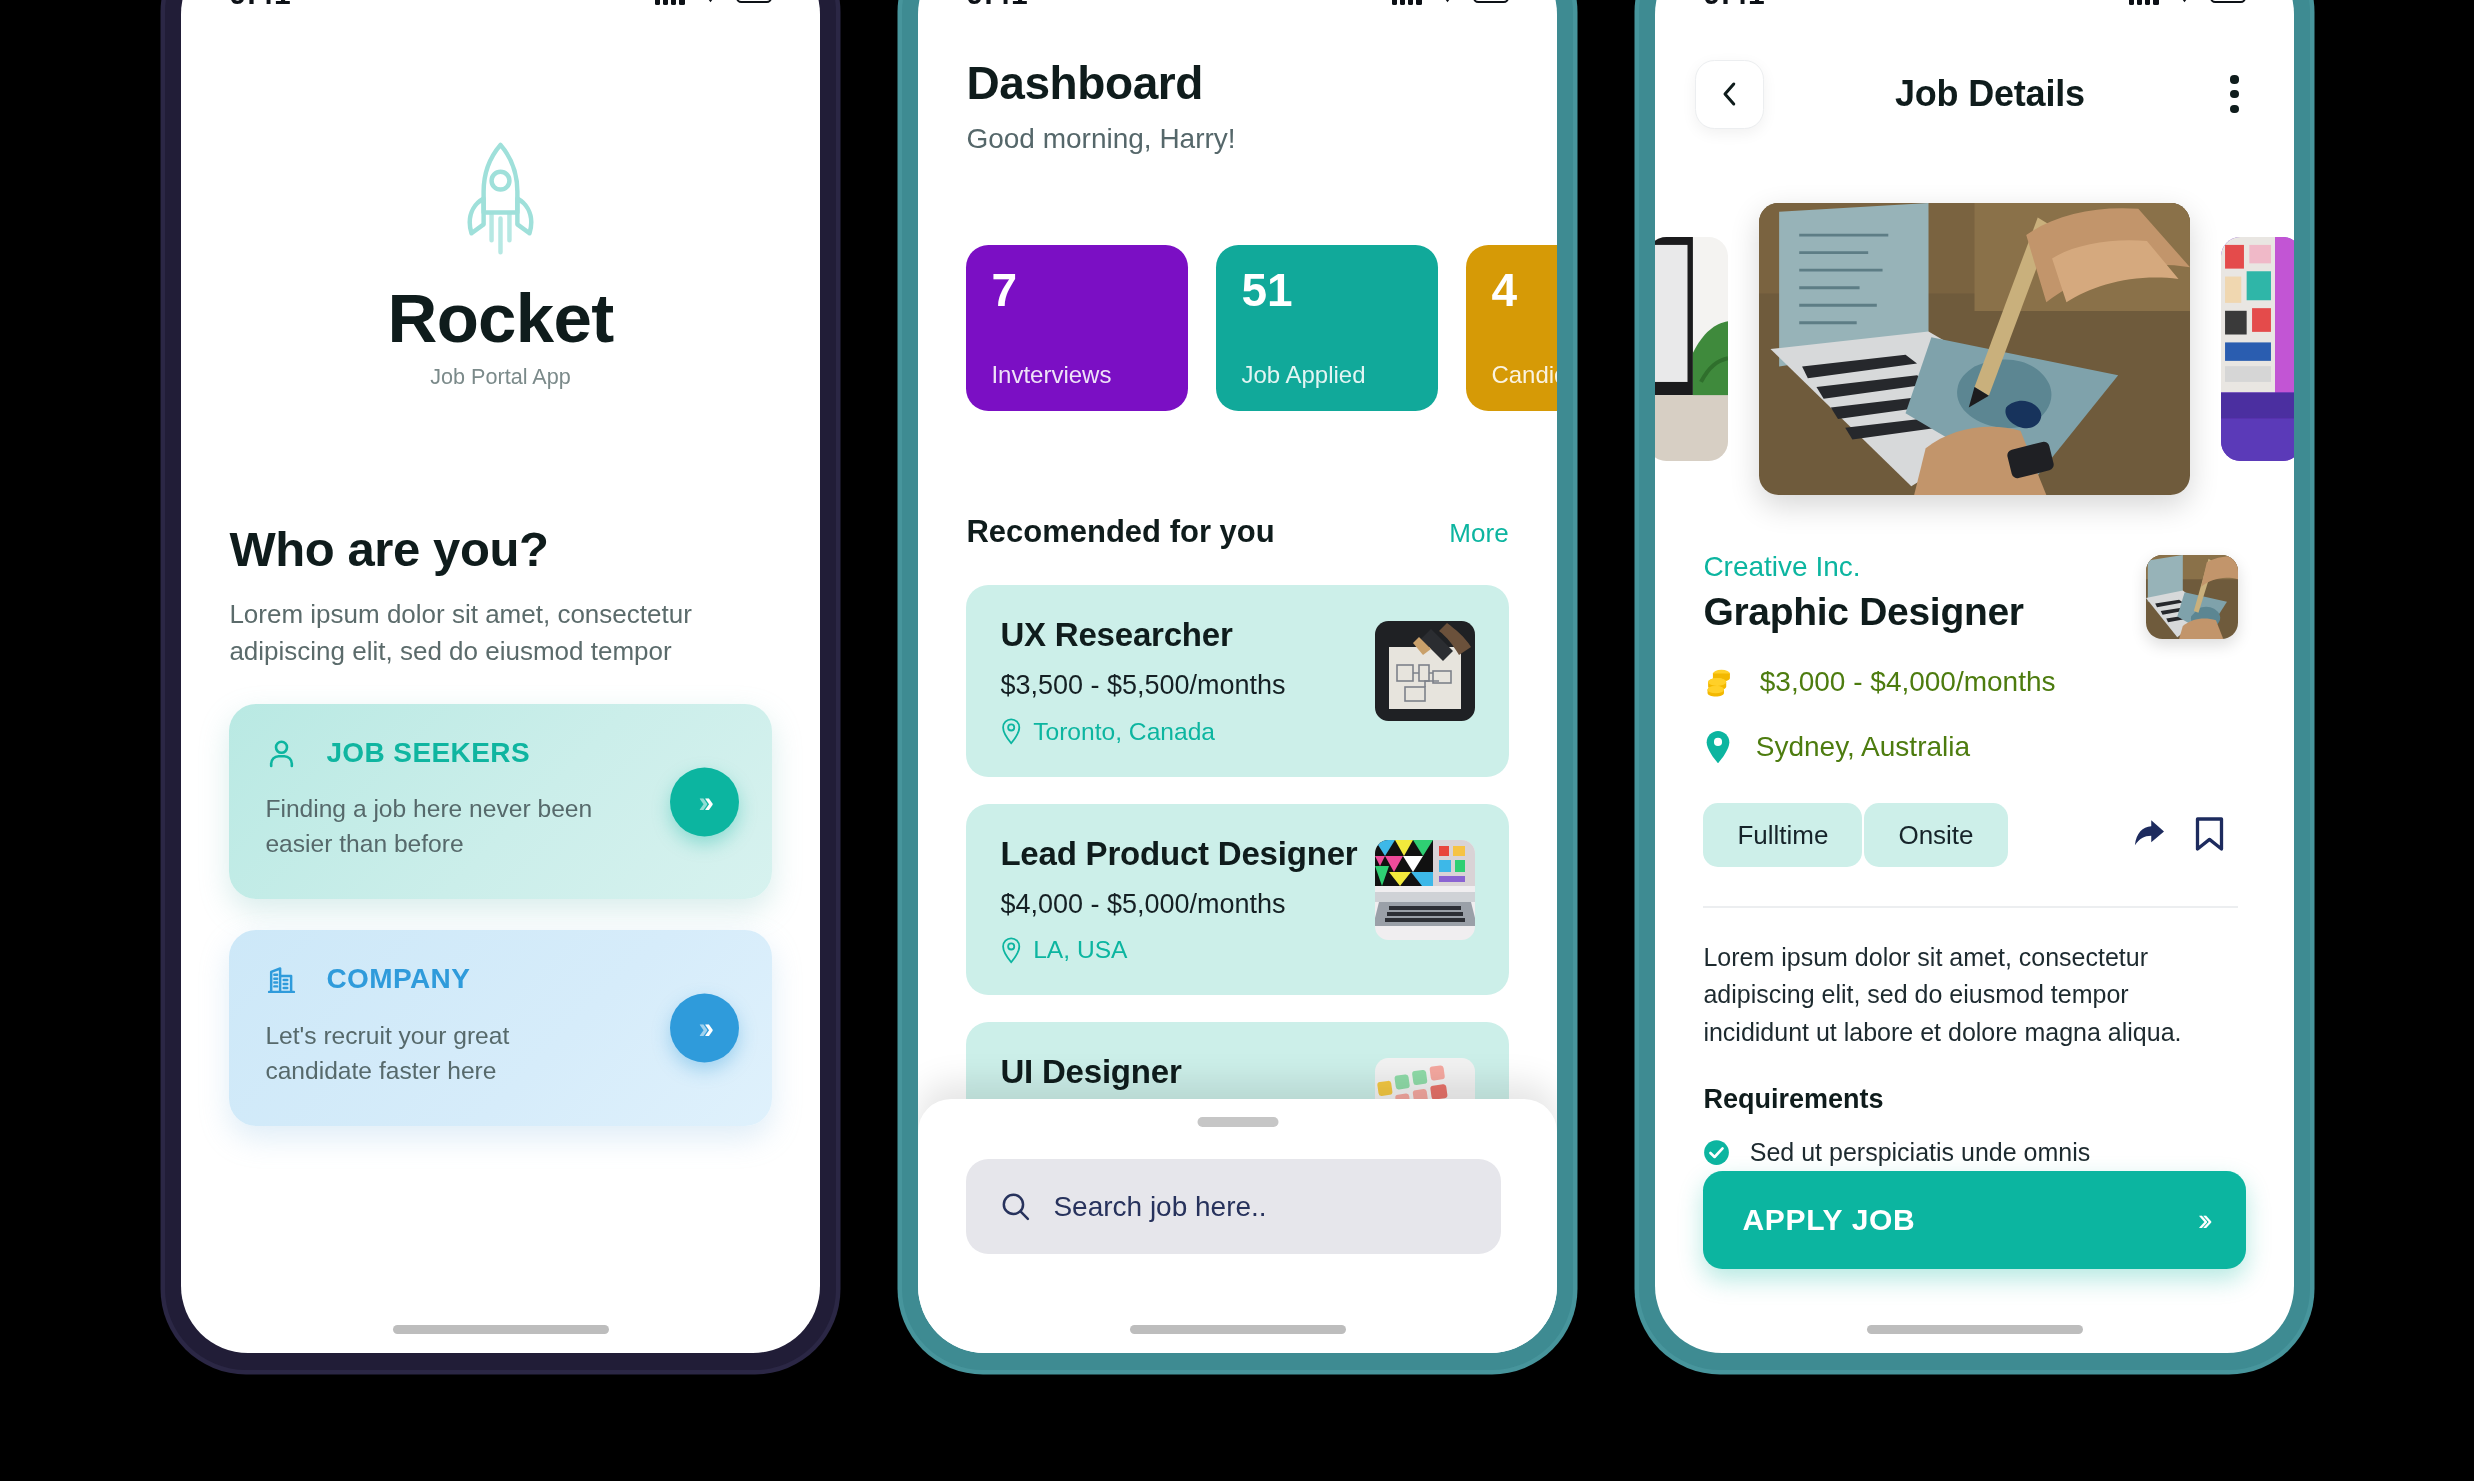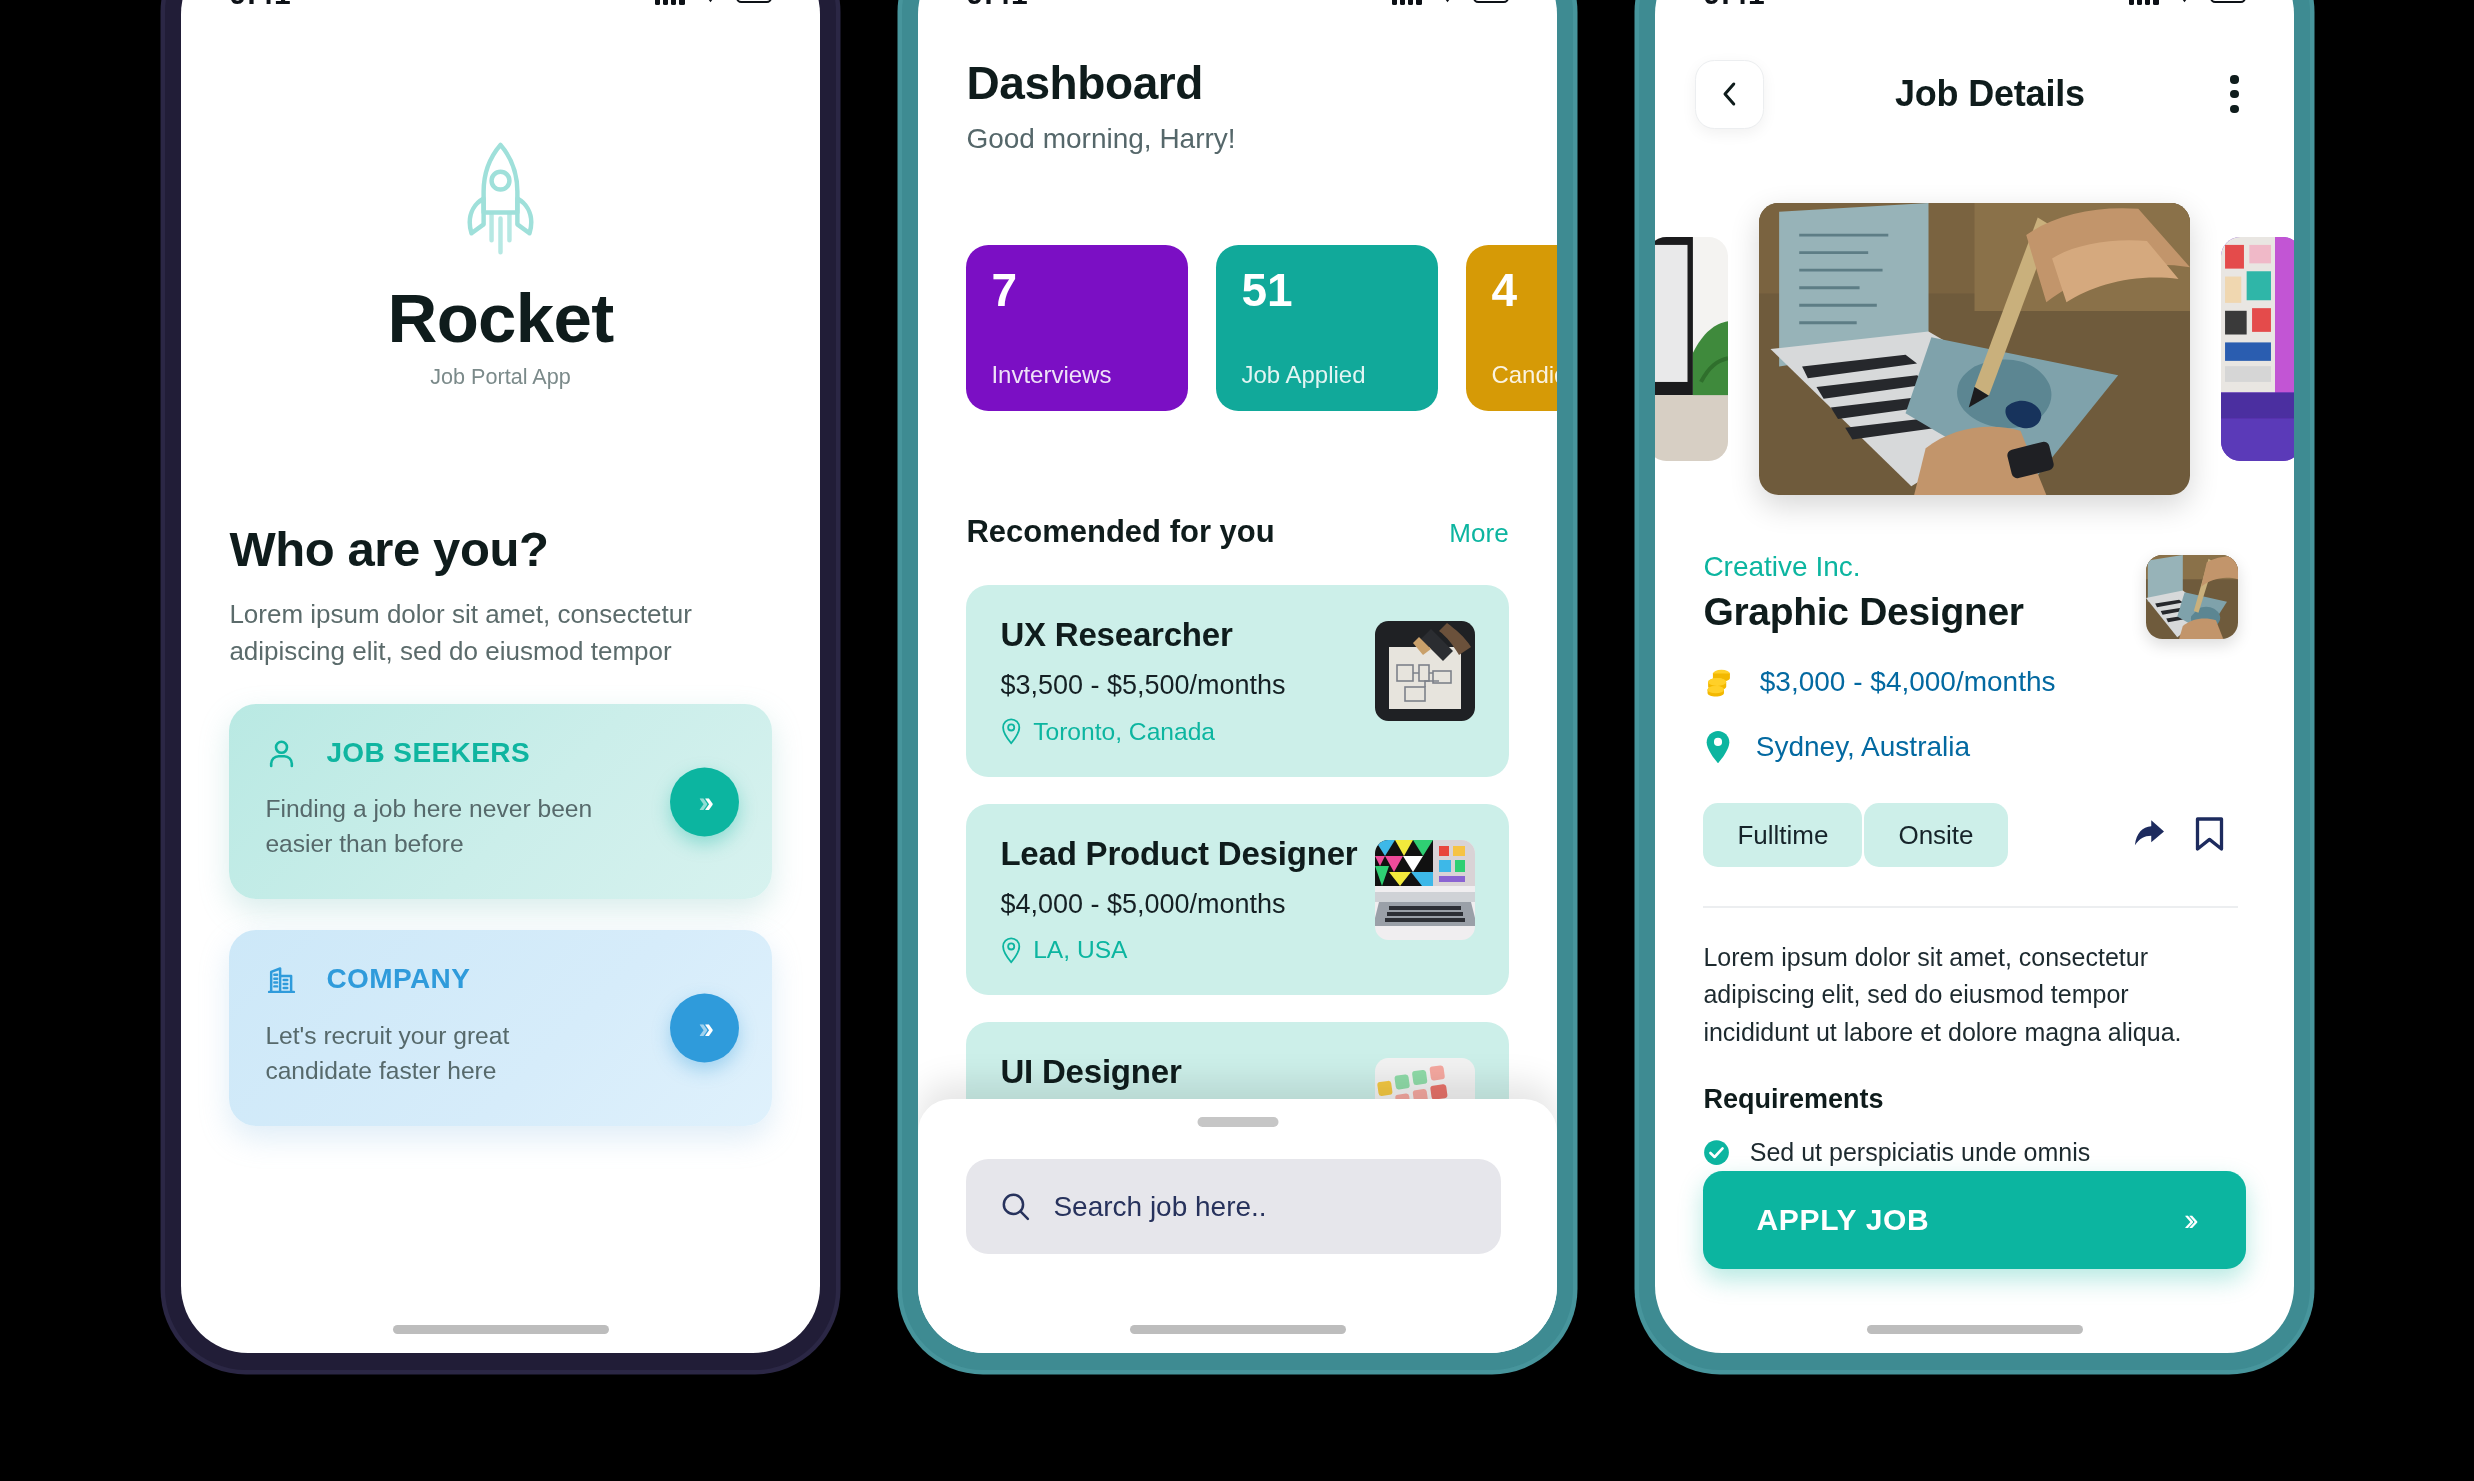--- a/index.html
+++ b/index.html
@@ -223,21 +223,21 @@
   .company-name { font-size: 28px; color:#0cb5a0; font-weight: 500; }
   .job-h1 { font-size: 39px; font-weight:700; color:#0f1c1c; margin-top: 7.5px; letter-spacing:-0.3px; }
   .logo-badge {
     position:absolute; right: 0; top: 4.5px;
     width: 92px; height: 84px; border-radius: 16.4px; overflow:hidden;
     box-shadow: 0 6px 16.4px rgba(0,0,0,.14);
   }
   .logo-badge svg { display:block; width:100%; height:100%; }
 
   .meta-row { display:flex; align-items:center; gap: 22.4px; margin-top: 31px; }
-  .meta-row .txt { font-size: 28px; color:#0369a1; }
+  .meta-row .txt { font-size: 28px; color:#4d7c0f; }
 
   .tag-row { display:flex; align-items:center; margin-top: 39px; gap: 2px; }
   .tag {
     background:#cdefe9; border-radius: 15px;
     padding: 16.4px 34px; font-size: 26px; color:#16242a;
   }
   .tag-spacer { flex: 1; }
   .act-icon { padding: 4.5px 12px; }
 
   .divider { height: 1.5px; background:#eceef0; margin-top: 39px; }
@@ -245,21 +245,21 @@
   .desc { font-size: 25px; line-height: 1.5; color:#1d2a2f; margin-top: 31px; }
   .req-title { font-size: 27px; font-weight:700; color:#0f1c1c; margin-top: 33px; }
   .req-item { display:flex; align-items:center; gap: 19.4px; margin-top: 22.4px; }
   .req-item .txt { font-size: 25px; color:#1d2a2f; }
   .req-item.faded { opacity: .35; }
 
   .apply-btn {
     position:absolute; left: 48px; right: 48px; bottom: 84px;
     height: 98px; border-radius: 19.4px; background:#0cb5a0;
     display:flex; align-items:center; justify-content:space-between;
-    padding: 0 53px;
+    padding: 0 39px;
     box-shadow: 0 10.4px 25px rgba(12,181,160,.30);
   }
   .apply-btn .lbl { font-size: 30px; font-weight:700; color:#fff; letter-spacing: 0.7px; }
   .apply-btn .ch { font-size: 31px; color:#fff; letter-spacing:-6px; }
 </style>
 </head>
 <body>
 
 <div class="stage">
 

